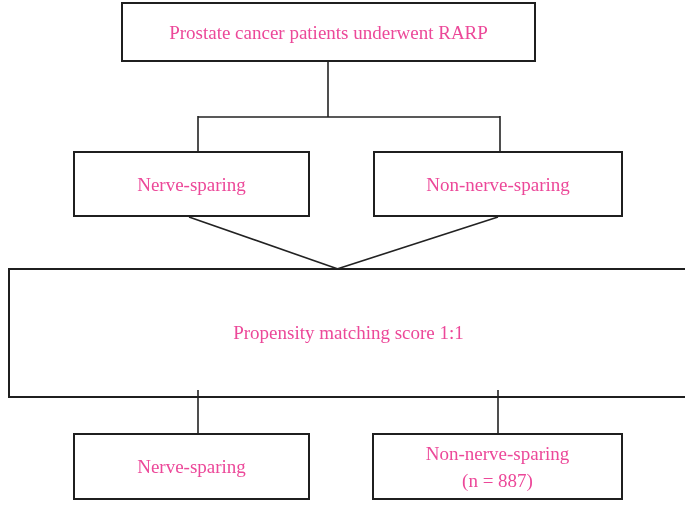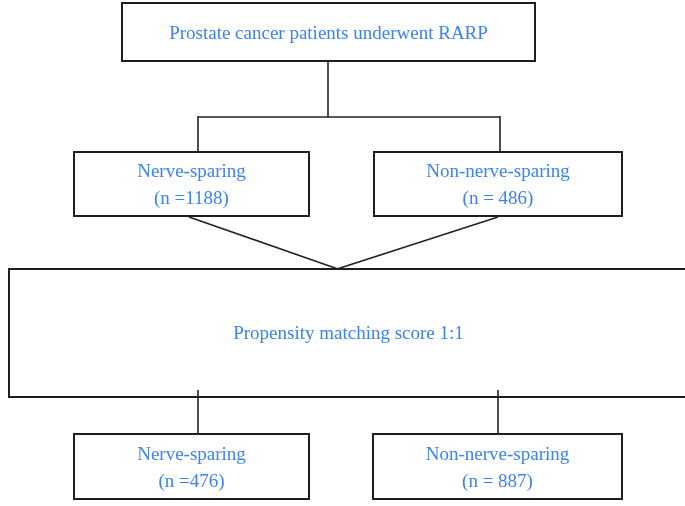--- a/index.html
+++ b/index.html
@@ -6,21 +6,21 @@
     margin: 0;
     padding: 0;
     background: #ffffff;
   }
   .canvas {
     position: relative;
     width: 685px;
     height: 506px;
     background: #ffffff;
     font-family: "Liberation Serif", "DejaVu Serif", serif;
-    color: #3b82f6;
+    color: #ec4899;
     overflow: hidden;
   }
   .connectors {
     position: absolute;
     left: 0;
     top: 0;
     width: 685px;
     height: 506px;
     z-index: 5;
     pointer-events: none;
@@ -56,35 +56,32 @@
 <body>
 
 <div class="canvas">
 
   <div class="box box-top">
     <div>Prostate cancer patients underwent RARP</div>
   </div>
 
   <div class="box box-ns-pre">
     <div>Nerve-sparing</div>
-    <div>(n =1188)</div>
   </div>
 
   <div class="box box-nns-pre">
     <div>Non-nerve-sparing</div>
-    <div>(n = 486)</div>
   </div>
 
   <div class="box box-matching">
     <div>Propensity matching score 1:1</div>
   </div>
 
   <div class="box box-ns-post">
     <div>Nerve-sparing</div>
-    <div>(n =476)</div>
   </div>
 
   <div class="box box-nns-post">
     <div>Non-nerve-sparing</div>
     <div>(n = 887)</div>
   </div>
 
   <svg class="connectors" viewBox="0 0 685 506" xmlns="http://www.w3.org/2000/svg" aria-hidden="true">
 
     <line x1="328" y1="62" x2="328" y2="117"></line>

